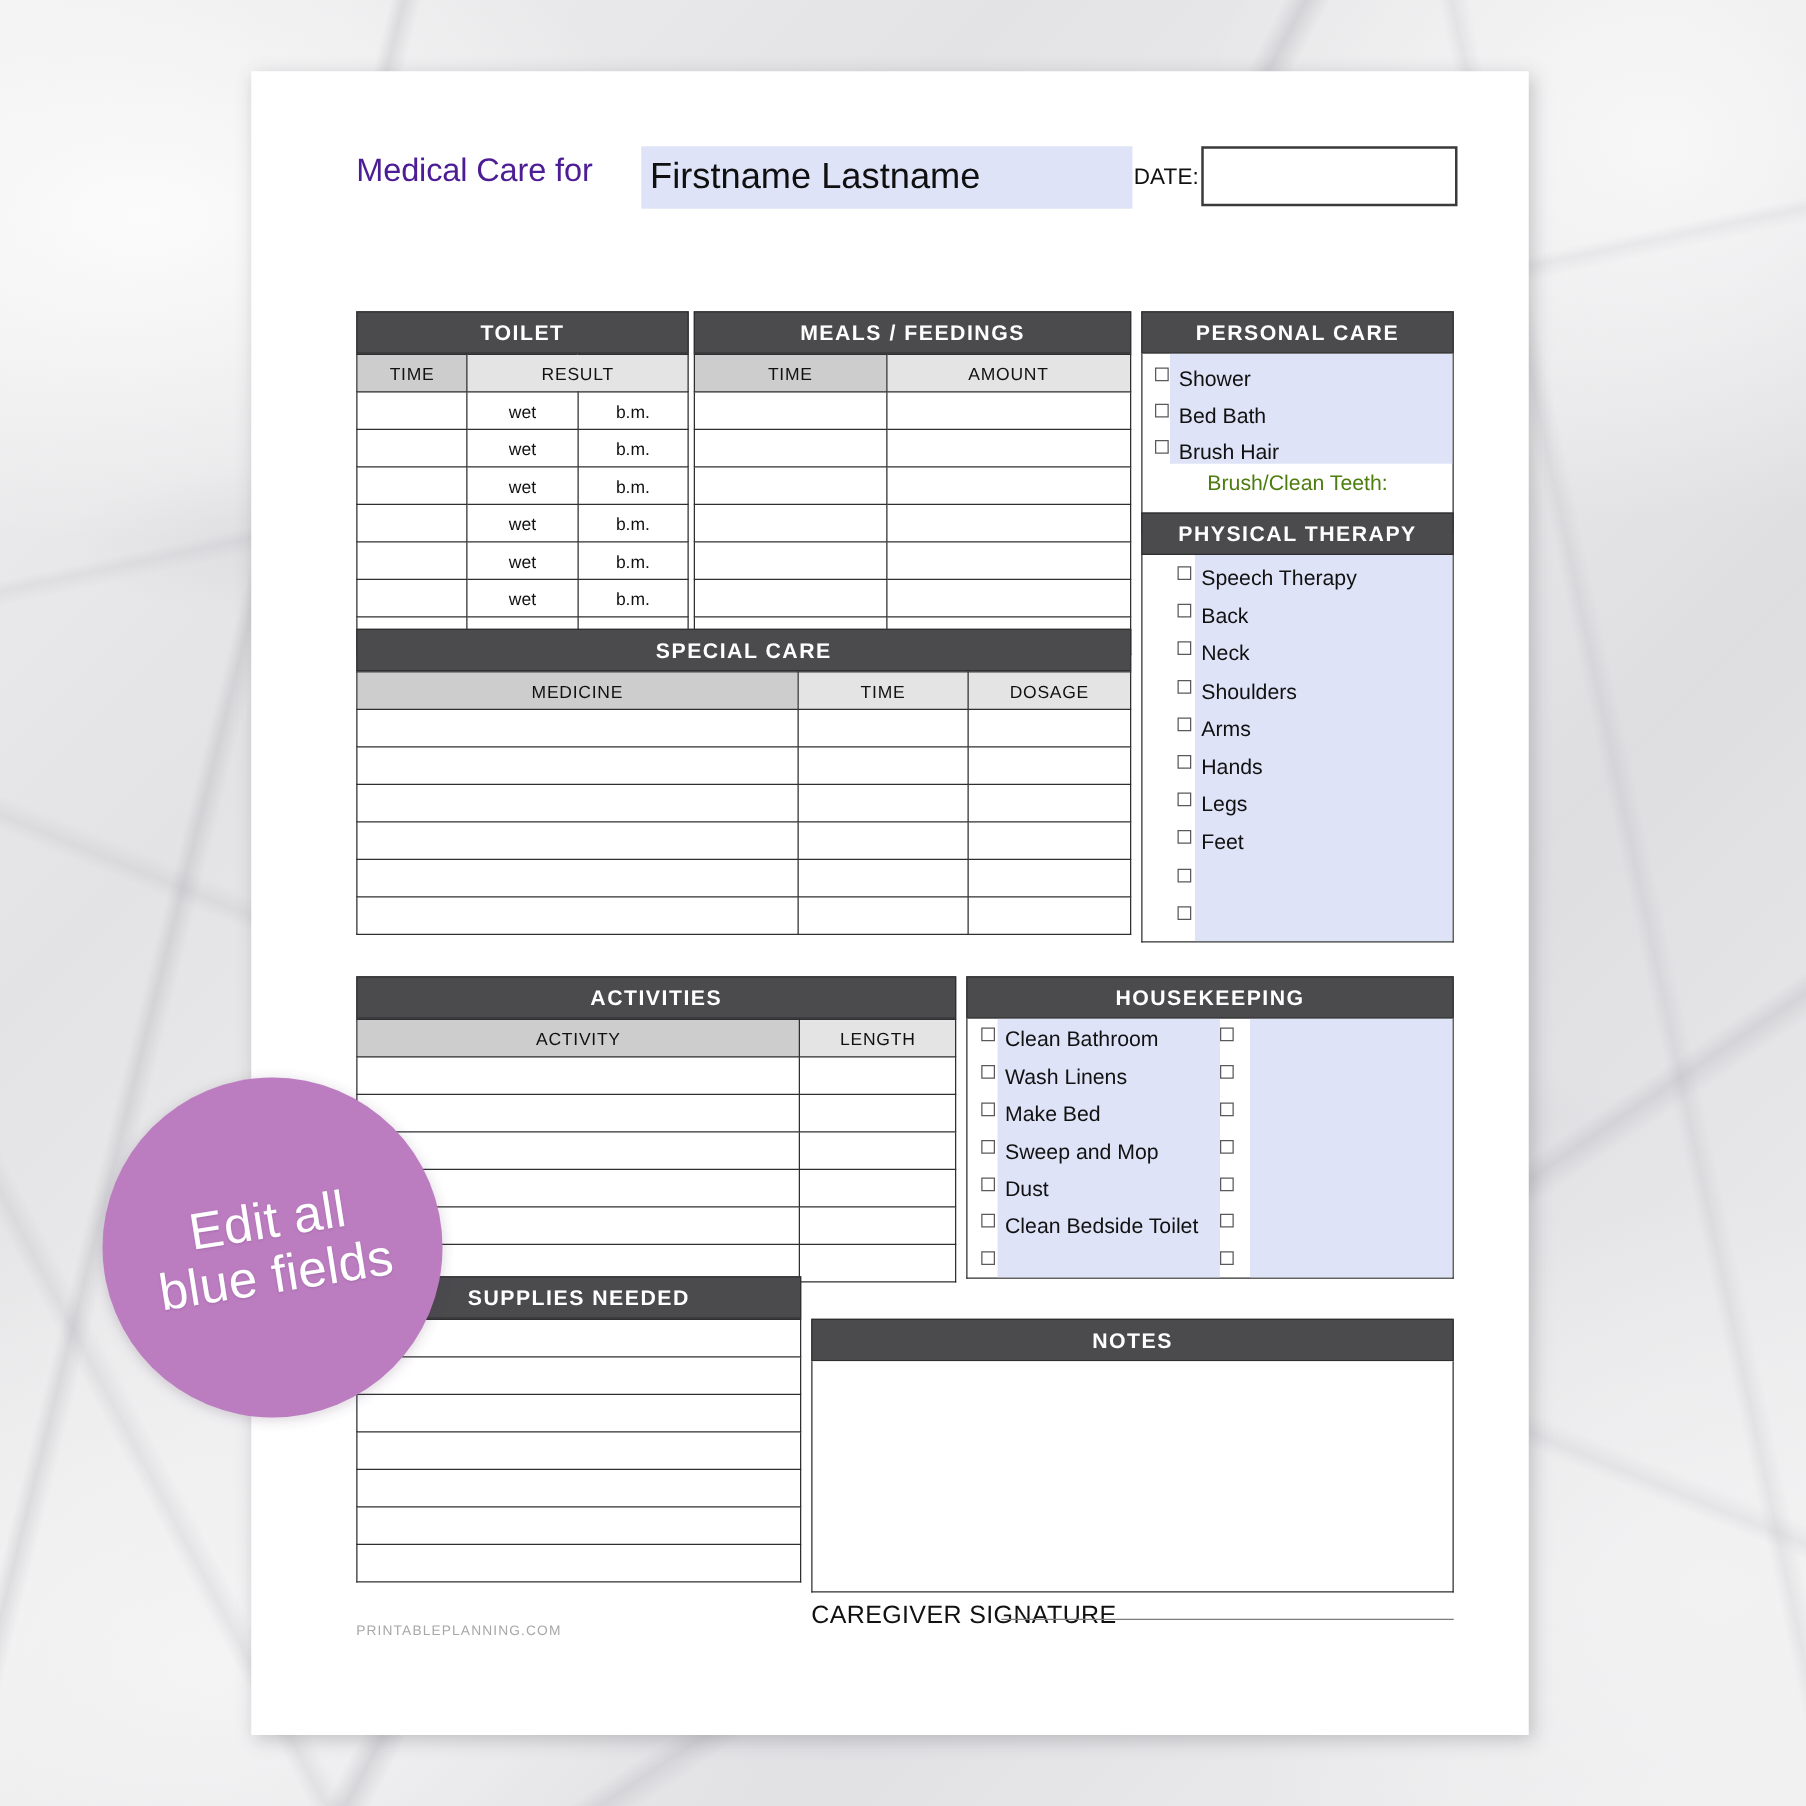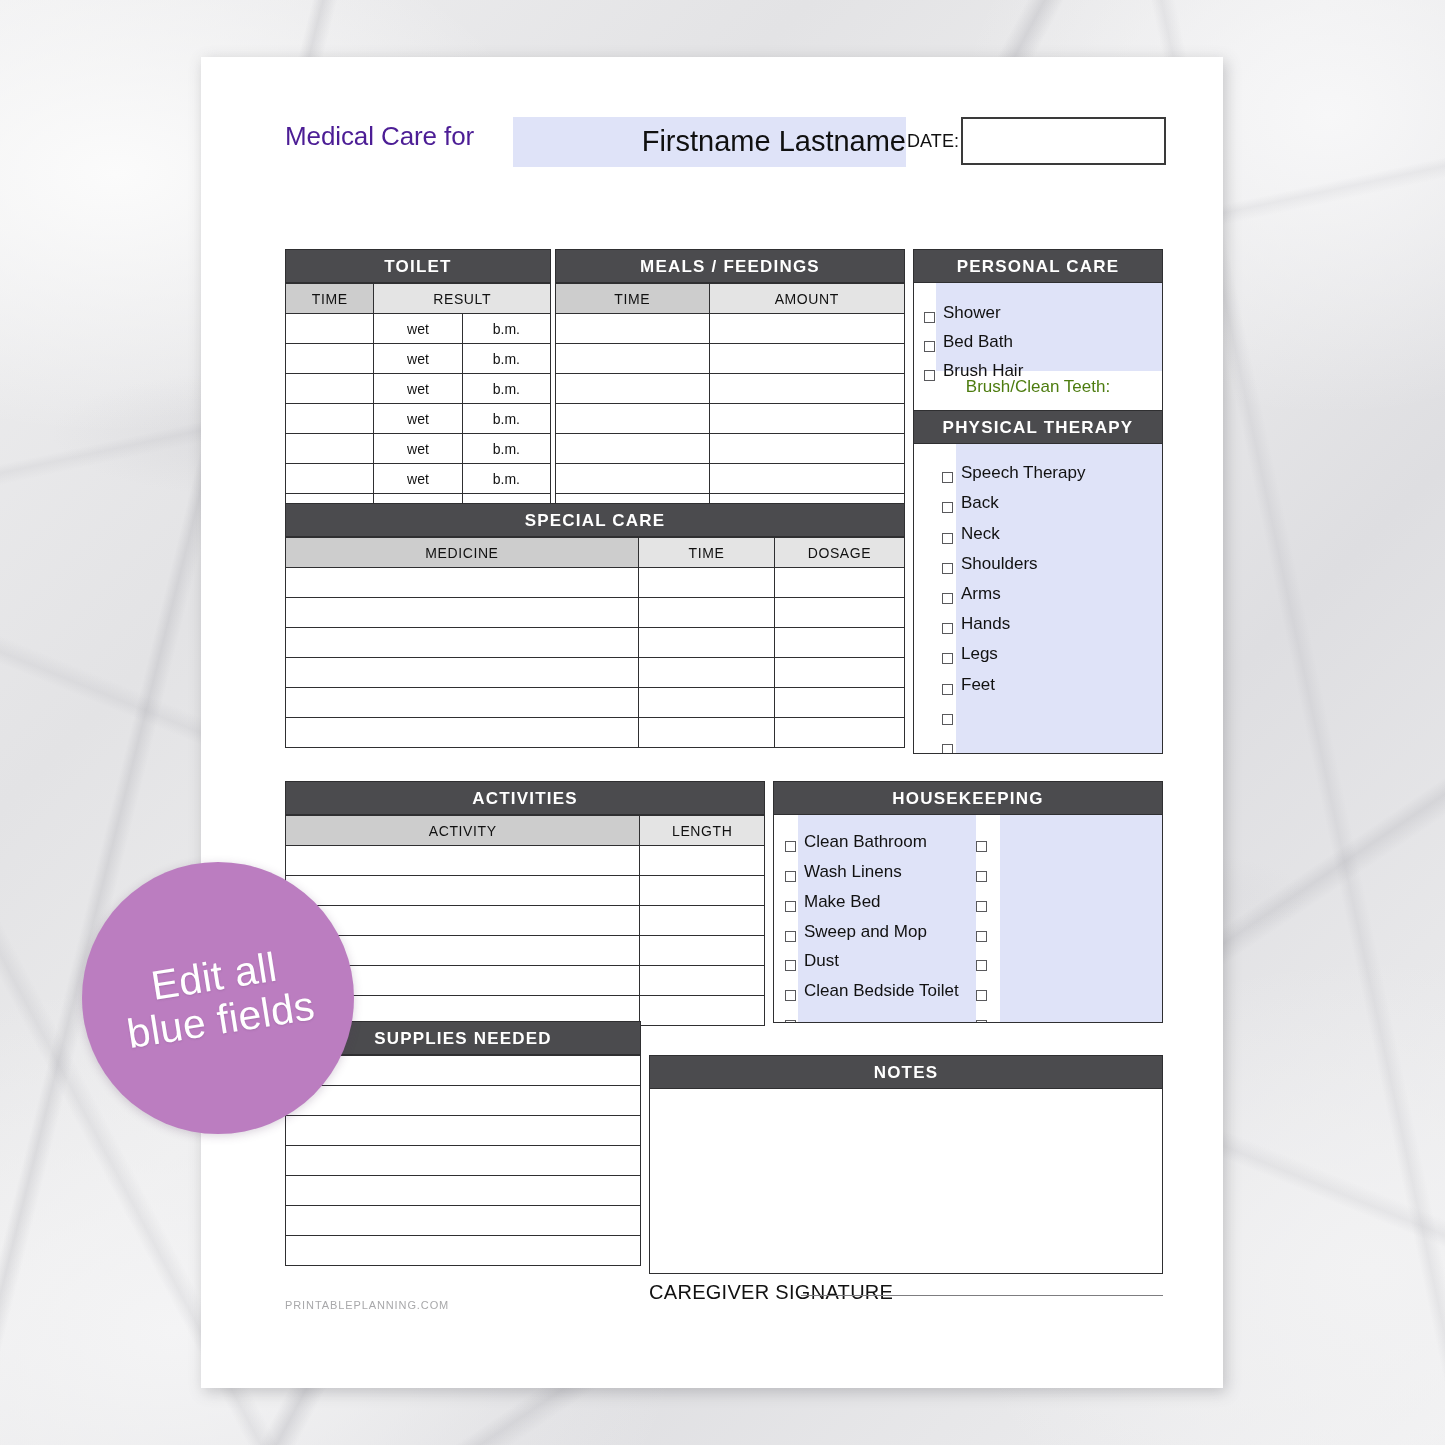--- a/index.html
+++ b/index.html
@@ -86,21 +86,20 @@
     top: 0;
     width: 393px;
     height: 50px;
     background: #dfe3f8;
     font-size: 29px;
     color: #101010;
     padding-left: 7px;
     box-sizing: border-box;
     line-height: 48px;
     white-space: nowrap;
-    text-align: right;
   }
   .hdr-date-label {
     position: absolute;
     left: 622px;
     top: 14px;
     font-size: 18px;
     color: #111;
     letter-spacing: 0.1px;
   }
   .hdr-date-box {
@@ -155,21 +154,21 @@
     background: #ffffff;
     position: relative;
     box-sizing: border-box;
     overflow: hidden;
   }
   .bluefield { position: absolute; background: #dfe3f8; }
   .cklist { position: relative; }
   .ckrow {
     position: relative;
     display: flex;
-    align-items: flex-end;
+    align-items: flex-start;
     font-size: 17px;
     color: #111;
   }
   .ckbox {
     width: 11px;
     height: 11px;
     border: 1.5px solid #59595c;
     background: #ffffff;
     flex: 0 0 auto;
     box-sizing: border-box;

